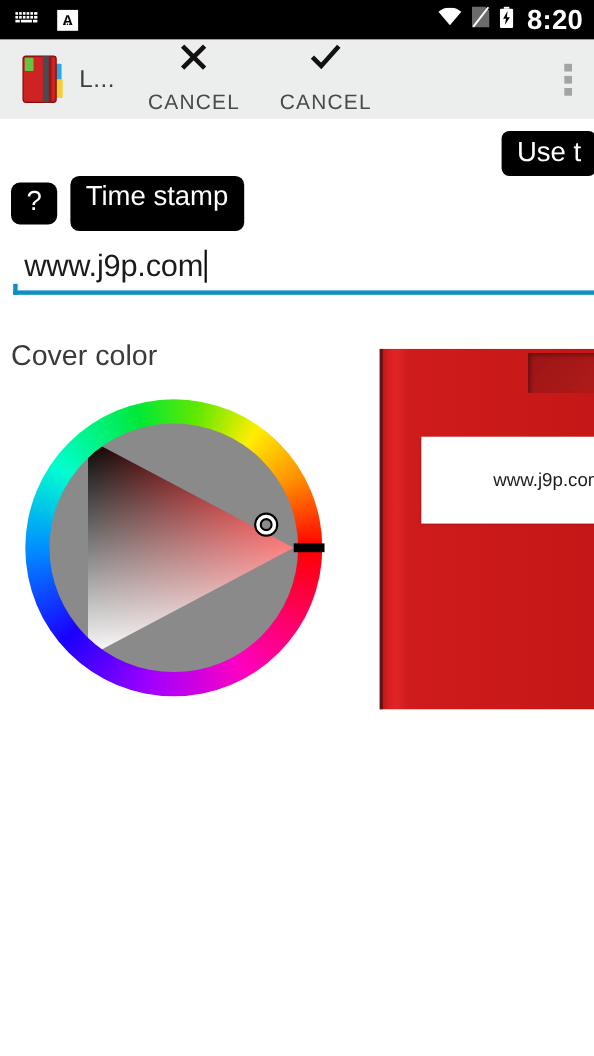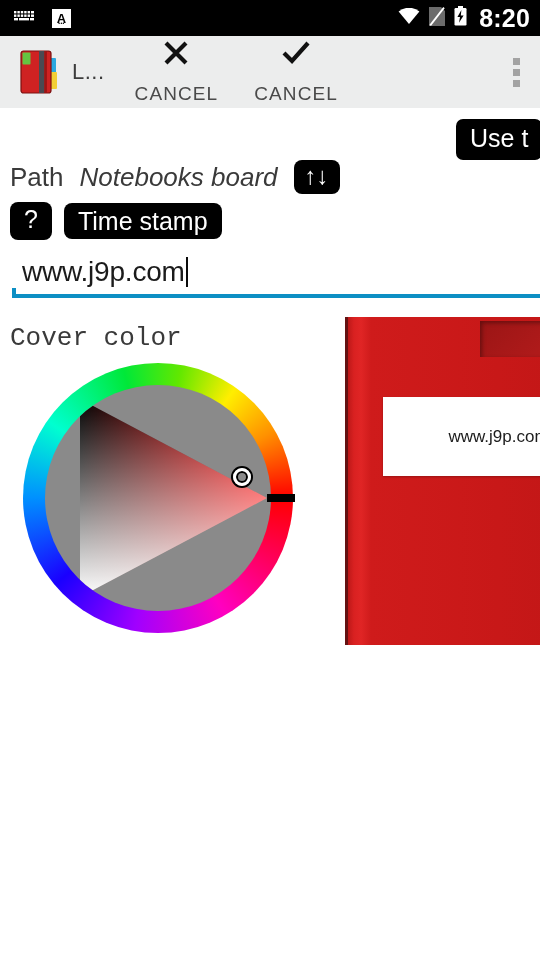--- a/index.html
+++ b/index.html
@@ -144,21 +144,21 @@
     font-size: 26px;
     color: #3a3a3a;
     font-style: italic;
     margin-right: 16px;
   }
   .pill {
     background: #000000;
     color: #ffffff;
     border-radius: 8px;
     font-size: 25px;
-    padding: 4px 14px 3px 14px;
+    padding: 4px 14px 16px 14px;
     line-height: 1.18;
     display: inline-flex;
     align-items: center;
     justify-content: center;
     cursor: pointer;
     white-space: nowrap;
   }
   .pill.icon-pill {
     padding: 2px 10px 4px 10px;
     font-size: 24px;
@@ -202,24 +202,23 @@
     position: absolute;
     left: 0; bottom: 0;
     width: 4px; height: 10px;
     background: #0d8fc4;
   }
 
   
   .cover-label {
     position: absolute;
     left: 10px;
-    top: 323px;
+    top: 308px;
     font-size: 26px;
     color: #3a3a3a;
-    font-family: Liberation Mono, monospace;
   }
 
   .wheel {
     position: absolute;
     left: 23px;
     top: 363px;
     width: 270px;
     height: 270px;
   }
   .wheel .ring {
@@ -412,25 +411,20 @@
     <i></i>
     <i></i>
     <i></i>
   </div>
 </div>
 
 <div class="tooltip">Use t</div>
 
 <div class="form">
 
-  <div class="row">
-    <span class="row-label">Path</span>
-    <span class="row-value-italic">Notebooks board</span>
-    <span class="pill icon-pill">↑↓</span>
-  </div>
 
   <div class="row">
     <span class="pill q-pill">?</span>
     <span class="pill">Time stamp</span>
   </div>
 
   <div class="name-field">
     <span class="val" placeholder="Name">www.j9p.com</span><span class="caret"></span>
     <div class="field-underline"></div>
   </div>

